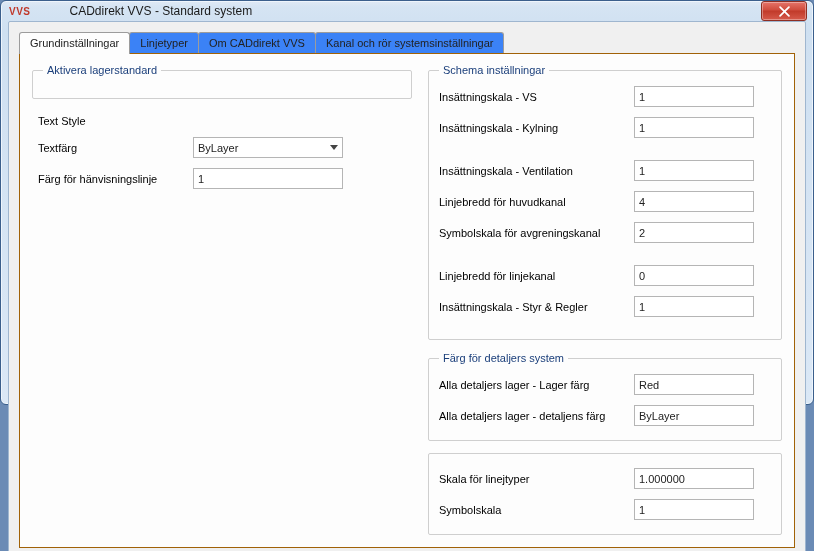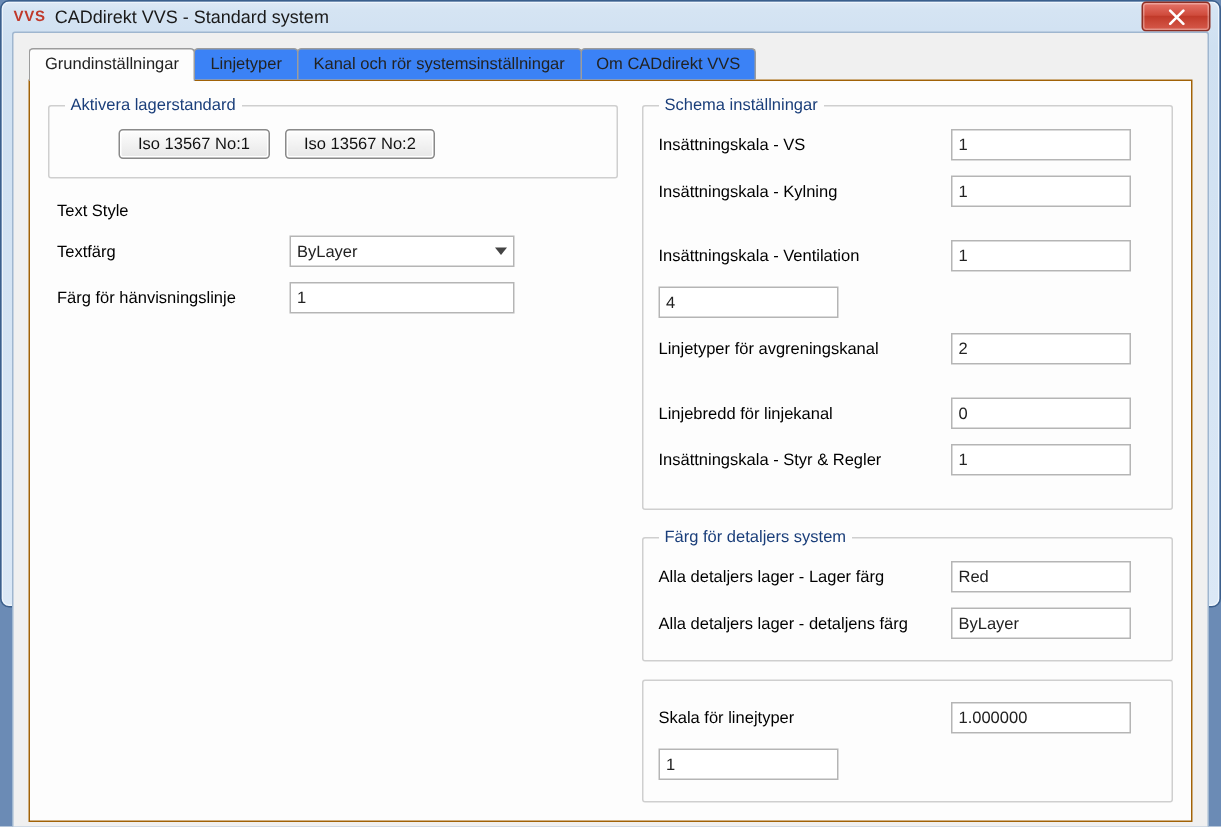--- a/index.html
+++ b/index.html
@@ -32,20 +32,21 @@
   .titlebar .app-icon {
     color: #c0392b;
     font-weight: bold;
     font-size: 10px;
     margin-right: 6px;
     letter-spacing: 0.5px;
   }
   .titlebar .title {
     font-size: 12px;
     color: #1a1a1a;
+    margin-left: 33px;
   }
   .titlebar .spacer { flex: 1; }
   .close-btn {
     width: 46px;
     height: 20px;
     background: linear-gradient(#e67469, #cf4b3c 45%, #c13a2a 50%, #d65a4b);
     border: 1px solid #8e2e23;
     border-radius: 3px;
     color: #fff;
     display: flex;
@@ -183,34 +184,30 @@
         <path d="M1 1 L9 9 M9 1 L1 9" stroke="#fff" stroke-width="1.6" stroke-linecap="round"></path>
       </svg>
     </div>
   </div>
 
   <div class="client">
 
     <div class="tabstrip">
       <div class="tab active">Grundinställningar</div>
       <div class="tab">Linjetyper</div>
+      <div class="tab">Om CADdirekt VVS</div>
       <div class="tab">Kanal och rör systemsinställningar</div>
-      <div class="tab">Om CADdirekt VVS</div>
     </div>
 
     <div class="tabpanel">
 
       <div class="leftcol">
 
         <fieldset class="group">
           <legend>Aktivera lagerstandard</legend>
-          <div class="btnrow">
-            <div class="btn">Iso 13567 No:1</div>
-            <div class="btn">Iso 13567 No:2</div>
-          </div>
         </fieldset>
 
         <div class="inner-block">
 
           <div class="formrow">
             <label>Text Style</label>
           </div>
 
           <div class="formrow">
             <label>Textfärg</label>
@@ -239,24 +236,25 @@
           <div class="formrow">
             <label>Insättningskala - Kylning</label>
             <input class="tbox" value="1" style="">
           </div>
           <div class="section-gap"></div>
           <div class="formrow">
             <label>Insättningskala - Ventilation</label>
             <input class="tbox" value="1" style="">
           </div>
           <div class="formrow">
+            <label>Linjebredd för huvudkanal</label>
             <input class="tbox" value="4" style="">
           </div>
           <div class="formrow">
-            <label>Linjetyper för avgreningskanal</label>
+            <label>Symbolskala för avgreningskanal</label>
             <input class="tbox" value="2" style="">
           </div>
           <div class="section-gap"></div>
           <div class="formrow">
             <label>Linjebredd för linjekanal</label>
             <input class="tbox" value="0" style="">
           </div>
           <div class="formrow">
             <label>Insättningskala - Styr &amp; Regler</label>
             <input class="tbox" value="1" style="">
@@ -274,20 +272,21 @@
             <input class="tbox" value="ByLayer" style="">
           </div>
         </fieldset>
 
         <fieldset class="group" style="margin-bottom:0;">
           <div class="formrow" style="margin-top:4px;">
             <label>Skala för linejtyper</label>
             <input class="tbox" value="1.000000" style="">
           </div>
           <div class="formrow" style="margin-bottom:2px;">
+            <label>Symbolskala</label>
             <input class="tbox" value="1" style="">
           </div>
         </fieldset>
 
       </div>
     </div>
 
   </div>
 </div>
 

